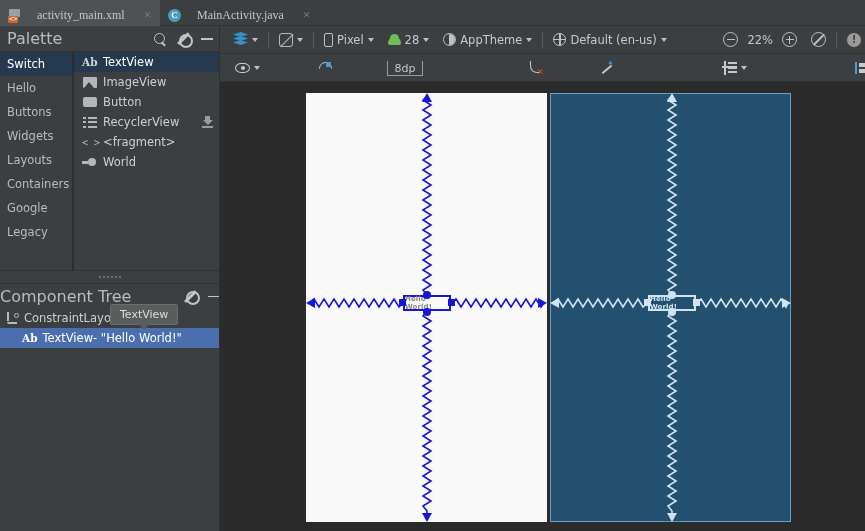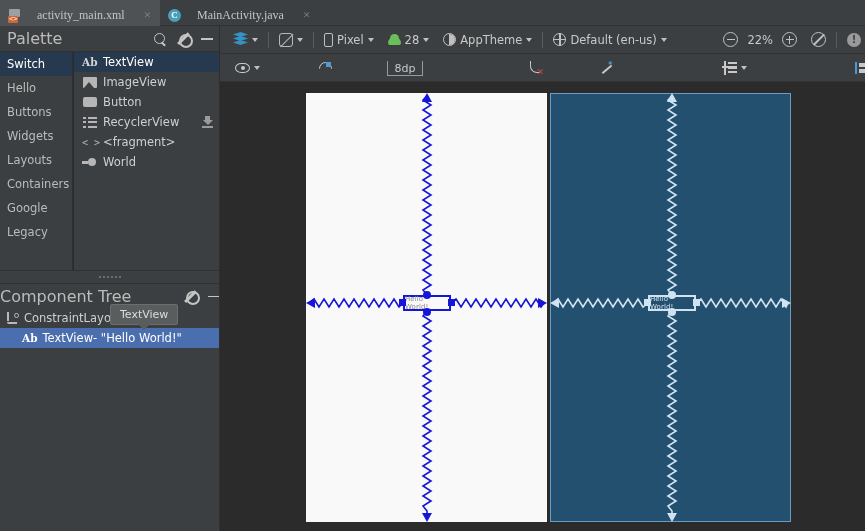--- a/index.html
+++ b/index.html
@@ -241,21 +241,21 @@
     border-left:6px solid transparent;border-right:6px solid transparent;
     border-top:6px solid #5a5d5e;
   }
 
   
   .panel-edge{position:absolute;left:219px;top:26px;width:1px;height:505px;background:#2f2f2f;}
 
   
   .canvas{
     position:absolute;left:220px;top:82px;width:645px;height:449px;
-    background:#2b2b2b; overflow:hidden;
+    background:#2b2b2b; overflow:hidden;font-weight:bold;
   }
   .device{position:absolute;}
   .dev-light{left:86px;top:11px;width:241px;height:429px;background:#f9f9f9;}
   .dev-blue{left:330px;top:11px;width:241px;height:429px;background:#24506f;border:1px solid #6a9dc4;}
 
   .widget{
     position:absolute; display:flex;align-items:center;justify-content:center;
     font-size:7px; letter-spacing:0.1px;
   }
   .wid-light{

